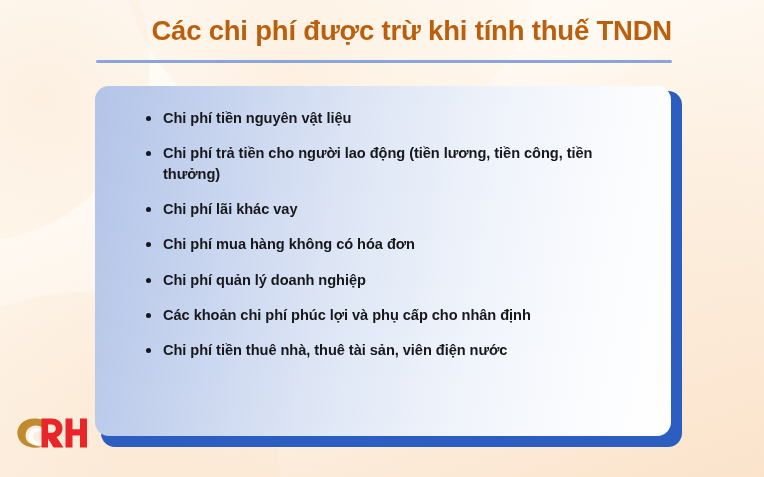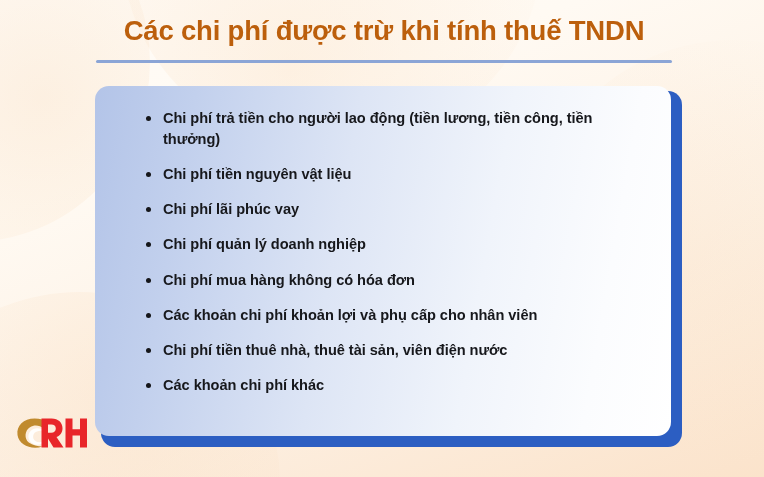--- a/index.html
+++ b/index.html
@@ -69,21 +69,21 @@
     background: radial-gradient(circle at 30% 50%, rgba(250,226,198,0.28), rgba(253,240,226,0.02) 70%);
     pointer-events: none;
   }
 
   
   .title-block {
     position: absolute;
     left: 96px;
     top: 14px;
     width: 576px;
-    text-align: center;
+    text-align: right;
   }
   .slide-title {
     margin: 0;
     font-size: 27.5px;
     font-weight: 700;
     letter-spacing: -0.2px;
     color: #bc5f0c;
     line-height: 1.24;
     white-space: nowrap;
   }
@@ -180,28 +180,27 @@
 
   <div class="title-block">
     <h1 class="slide-title">Các chi phí được trừ khi tính thuế TNDN</h1>
     <div class="title-rule"></div>
   </div>
 
   <div class="card-wrap">
     <div class="card-plate"></div>
     <div class="card">
       <ul class="bullet-list">
+        <li class="bullet-item">Chi phí tiền nguyên vật liệu</li>
         <li class="bullet-item wide">Chi phí trả tiền cho người lao động (tiền lương, tiền công, tiền thưởng)</li>
-        <li class="bullet-item">Chi phí tiền nguyên vật liệu</li>
-        <li class="bullet-item">Chi phí lãi phúc vay</li>
+        <li class="bullet-item">Chi phí lãi khác vay</li>
+        <li class="bullet-item">Chi phí mua hàng không có hóa đơn</li>
         <li class="bullet-item">Chi phí quản lý doanh nghiệp</li>
-        <li class="bullet-item">Chi phí mua hàng không có hóa đơn</li>
-        <li class="bullet-item">Các khoản chi phí khoản lợi và phụ cấp cho nhân viên</li>
+        <li class="bullet-item">Các khoản chi phí phúc lợi và phụ cấp cho nhân định</li>
         <li class="bullet-item">Chi phí tiền thuê nhà, thuê tài sản, viên điện nước</li>
-        <li class="bullet-item">Các khoản chi phí khác</li>
       </ul>
     </div>
   </div>
 
   <div class="logo">
     <svg width="74" height="40" viewBox="0 0 74 40" xmlns="http://www.w3.org/2000/svg">
 
       <path d="M28.5 6.5 C13 2.5, 2 10.5, 3.5 22 C4.8 31.8, 17.5 37.5, 28.5 33.5
                C24 33.2, 18.5 32.4, 14.8 29.4 C10.2 25.7, 10.4 17.8, 16 14.2
                C20.2 11.5, 26 12.2, 29.5 15.5 C28.6 11.9, 28.6 9.0, 28.5 6.5 Z" fill="#c08a2e"></path>

